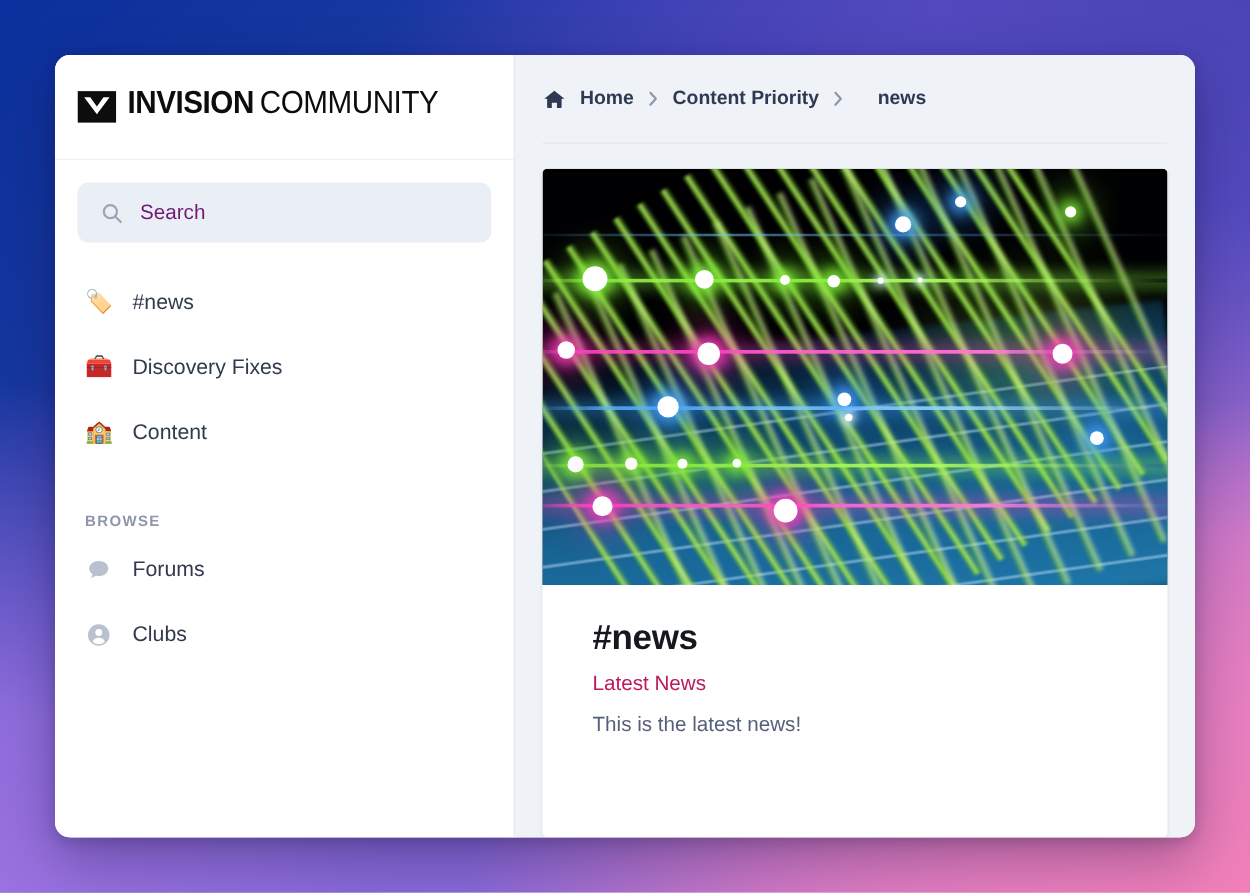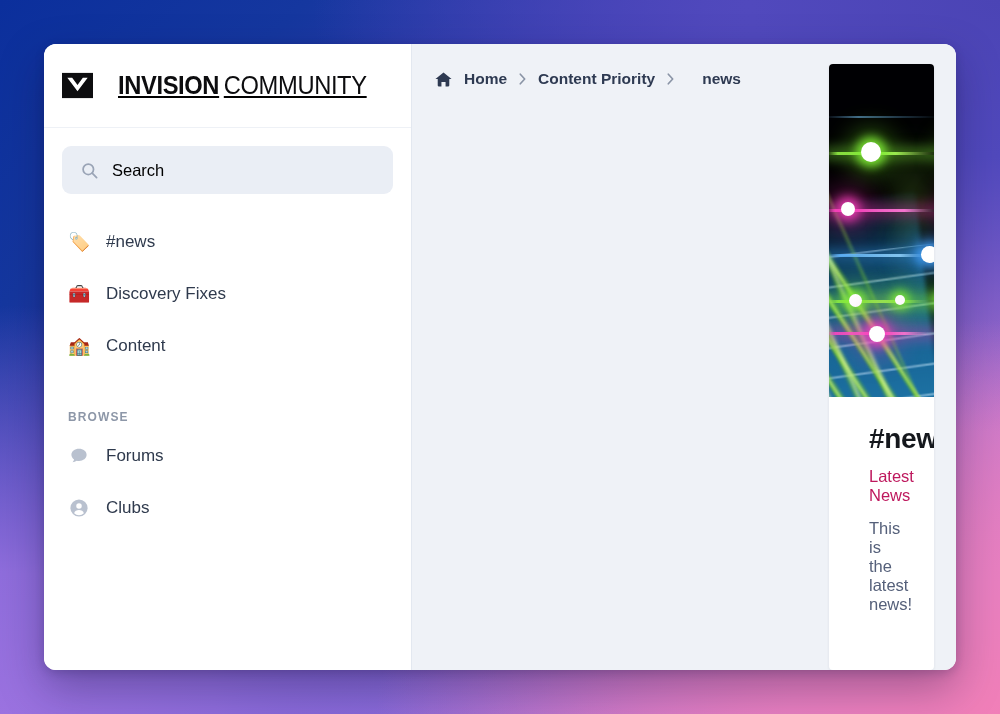--- a/index.html
+++ b/index.html
@@ -48,24 +48,23 @@
   .brand-header {
     height: 84px;
     flex: 0 0 84px;
     display: flex;
     align-items: center;
     padding: 0 18px;
     border-bottom: 1px solid #eef1f6;
   }
   .brand-lockup {
     display: flex;
-    align-items: center;
-    gap: 25px;
+    align-items: flex-start;
+    gap: 9px;
     white-space: nowrap;
-    text-decoration: underline;
   }
   .brand-mark {
     width: 31px;
     height: 31px;
     flex: 0 0 31px;
     display: block;
   }
   .brand-text {
     font-size: 25.5px;
     letter-spacing: -0.4px;
@@ -91,21 +90,21 @@
     border-radius: 9px;
     display: flex;
     align-items: center;
     gap: 13px;
     padding: 0 18px;
     cursor: text;
   }
   .search-icon { width: 19px; height: 19px; flex: 0 0 19px; color: #9aa4b6; }
   .search-placeholder {
     font-size: 16.5px;
-    color: #000000;
+    color: #701a75;
     font-weight: 400;
   }
 
   
   .nav-list { margin-top: 22px; }
   .nav-item {
     display: flex;
     align-items: center;
     gap: 16px;
     height: 52px;
@@ -143,21 +142,21 @@
     letter-spacing: 1.1px;
     color: #8d97a8;
   }
   .nav-list.browse { margin-top: 6px; }
 
   
   .main {
     flex: 1 1 auto;
     background: #eff2f7;
     display: flex;
-    flex-direction: row;
+    flex-direction: column;
     overflow: hidden;
     min-width: 0;
   }
 
   .breadcrumb-bar {
     height: 70px;
     flex: 0 0 70px;
     display: flex;
     align-items: center;
     padding: 0 22px;

